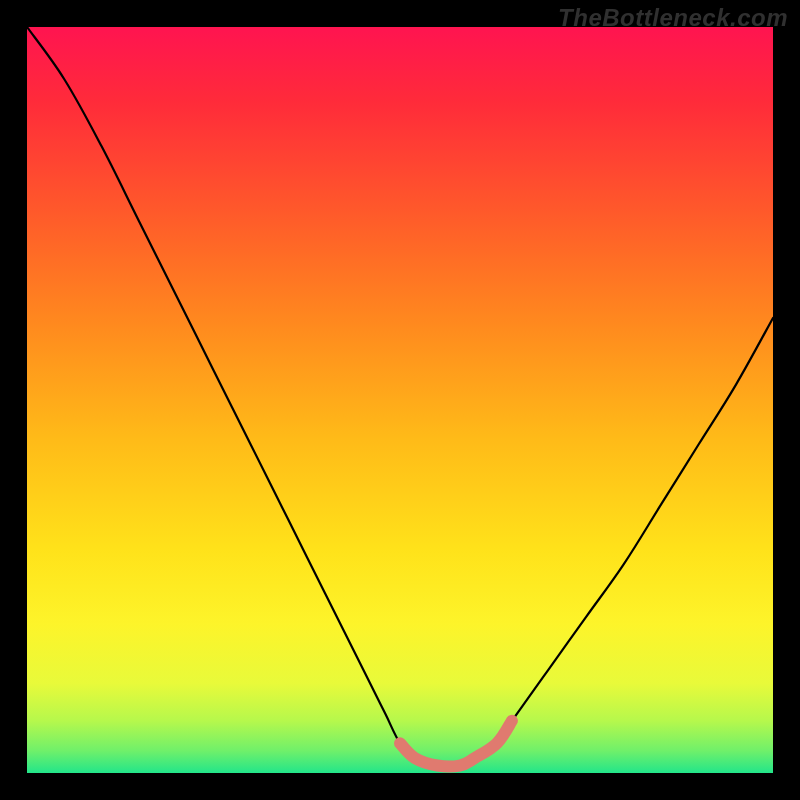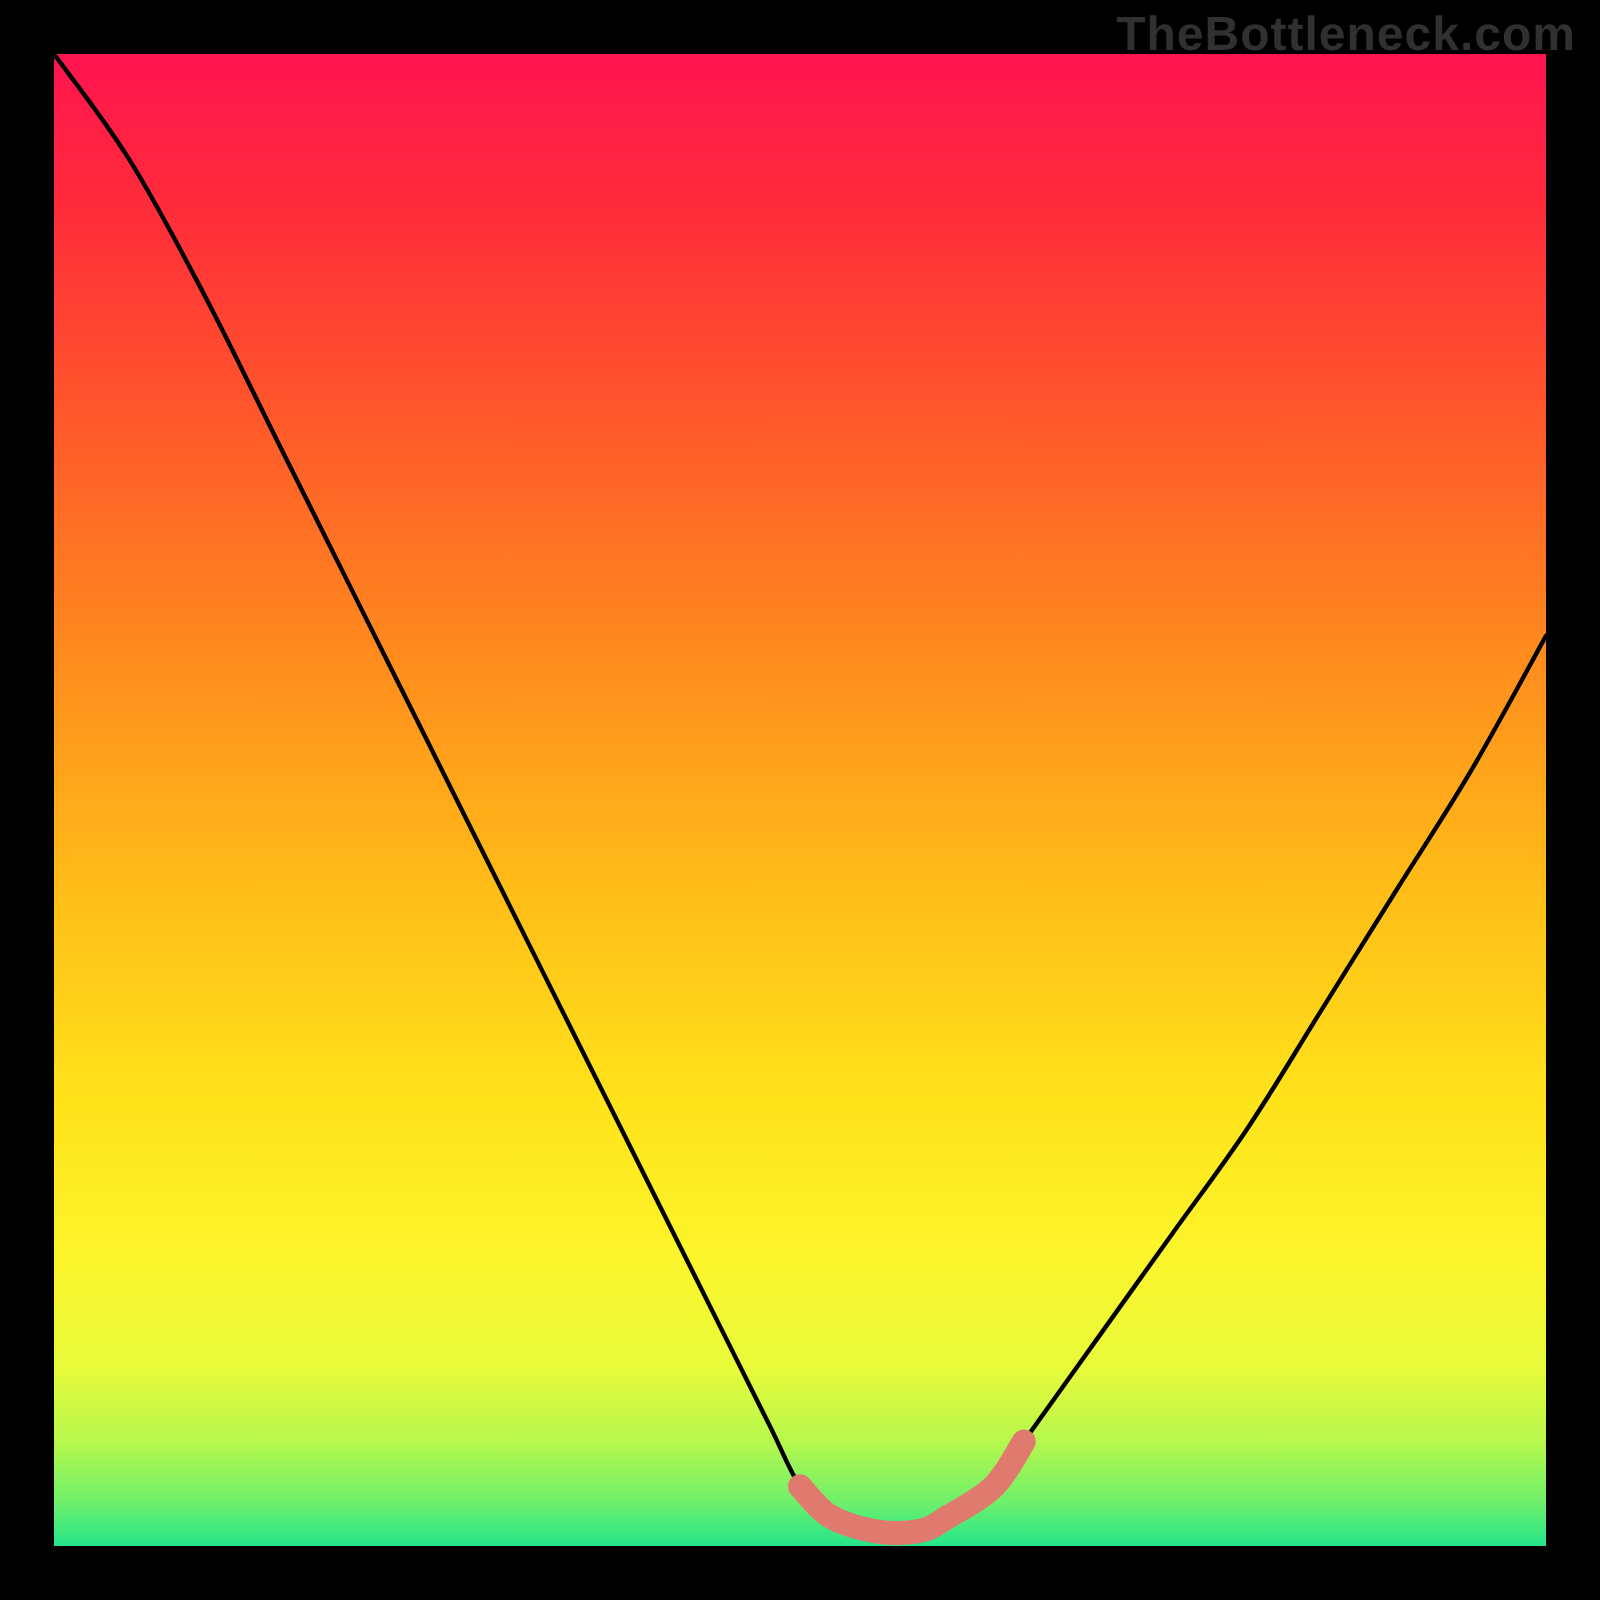--- a/index.html
+++ b/index.html
@@ -20,20 +20,21 @@
   .watermark {
     position: absolute;
     top: 4px;
     right: 12px;
     color: #303030;
     font-size: 24px;
     font-weight: 600;
     letter-spacing: 0.5px;
     z-index: 20;
     user-select: none;
+    font-style: italic;
   }
   .chart-area {
     position: absolute;
     left: 27px;
     top: 27px;
     width: 746px;
     height: 746px;
     overflow: hidden;
   }
   svg {

